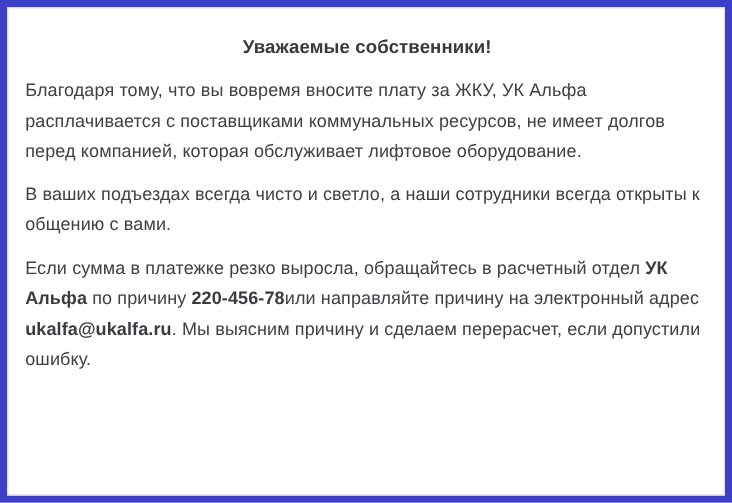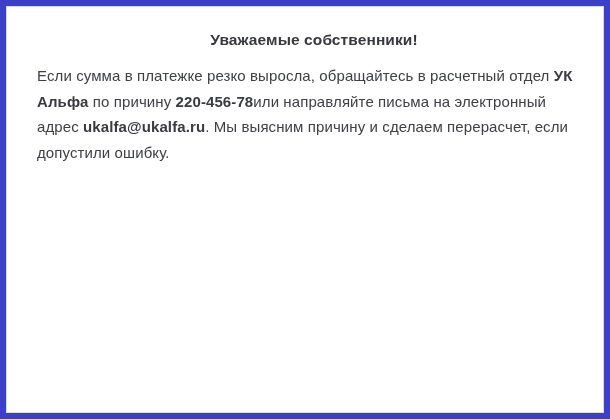--- a/index.html
+++ b/index.html
@@ -15,21 +15,21 @@
     border: 6px solid #3c40c6;
     background: #ffffff;
     font-family: "Liberation Sans", "DejaVu Sans", sans-serif;
     overflow: hidden;
   }
 
   .notice-inner {
     width: 100%;
     height: 100%;
     border: 1px solid #d8d8ec;
-    padding: 20px 12px 6px 30px;
+    padding: 20px 12px 6px 14px;
     background: #ffffff;
   }
 
   .notice-title {
     margin: 0 0 11px 0;
     text-align: center;
     font-size: 15.5px;
     line-height: 25px;
     font-weight: bold;
     color: #38393d;
@@ -51,19 +51,21 @@
 </style>
 </head>
 <body>
 
 <div class="notice-frame" style="border-color: rgb(60, 64, 198);">
   <div class="notice-inner" style="border-color: rgb(216, 216, 236);">
 
     <h3 class="notice-title">Уважаемые собственники!</h3>
 
 
+    <p class="para">Благодаря тому, что вы вовремя вносите плату за ЖКУ, УК Альфа расплачивается с поставщиками коммунальных ресурсов, не имеет долгов перед компанией, которая обслуживает лифтовое оборудование.</p>
+
+    <p class="para">В ваших подъездах всегда чисто и светло, а наши сотрудники всегда открыты к общению с вами.</p>
 
 
-
-    <p class="para"><span>Если сумма в платежке резко выросла, обращайтесь в расчетный отдел </span><strong>УК Альфа</strong><span> по причину </span><strong>220-456-78</strong><span>или направляйте письма на электронный адрес </span><strong>ukalfa@ukalfa.ru</strong><span>. Мы выясним причину и сделаем перерасчет, если допустили ошибку.</span></p>
+    <p class="para"><span>Если сумма в платежке резко выросла, обращайтесь в расчетный отдел </span><strong>УК Альфа</strong><span> по причину </span><strong>220-456-78</strong><span>или направляйте причину на электронный адрес </span><strong>ukalfa@ukalfa.ru</strong><span>. Мы выясним причину и сделаем перерасчет, если допустили ошибку.</span></p>
 
   </div>
 </div>
 
 </body></html>

